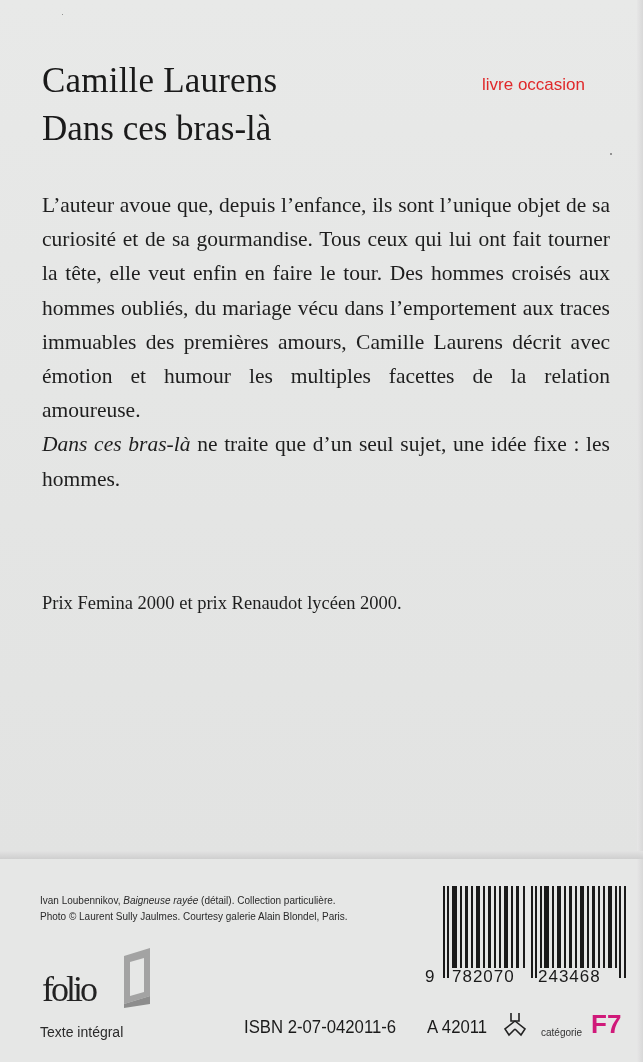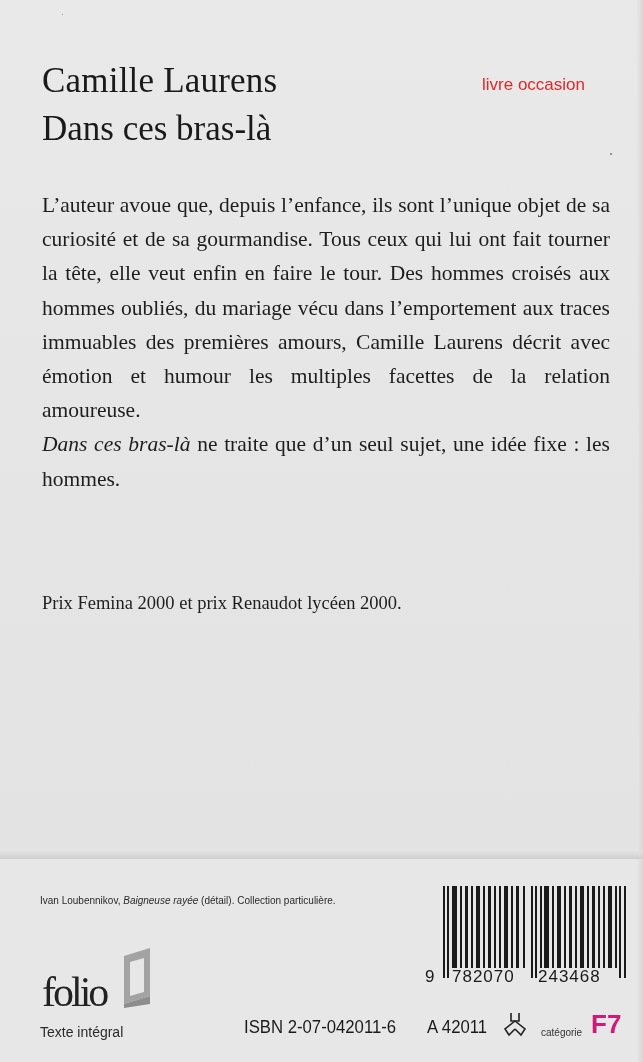--- a/index.html
+++ b/index.html
@@ -50,21 +50,21 @@
     position: absolute; left: 40px; top: 893px;
     font-family: "Liberation Sans", sans-serif;
     font-size: 10px; line-height: 16px; color: #2a2a2a;
   }
   .credits em { font-style: italic; }
   .folio-logo {
     position: absolute; left: 42px; top: 948px; width: 100px; height: 62px;
   }
   .folio-word {
     position: absolute; left: 0; top: 20px;
-    font-family: "Liberation Serif", serif; font-size: 42px; letter-spacing: -3px;
+    font-family: "Liberation Serif", serif; font-size: 36px; letter-spacing: -3px;
     color: #222;
   }
   .folio-mark {
     position: absolute; left: 68px; top: 0px; width: 70px; height: 60px;
   }
   .texte-integral {
     position: absolute; left: 40px; top: 1024px;
     font-family: "Liberation Sans", sans-serif; font-size: 14px; color: #2a2a2a;
   }
   .barcode {
@@ -113,20 +113,21 @@
 
   <div class="blurb">
     <p>L’auteur avoue que, depuis l’enfance, ils sont l’unique objet de sa curiosité et de sa gourmandise. Tous ceux qui lui ont fait tourner la tête, elle veut enfin en faire le tour. Des hommes croisés aux hommes oubliés, du mariage vécu dans l’emportement aux traces immuables des premières amours, Camille Laurens décrit avec émotion et humour les multiples facettes de la relation amoureuse.</p>
     <p><em>Dans ces bras-là</em><span> ne traite que d’un seul sujet, une idée fixe : les hommes.</span></p>
   </div>
 
   <div class="prize">Prix Femina 2000 et prix Renaudot lycéen 2000.</div>
 
   <div class="credits">
     <div><span>Ivan Loubennikov, </span><em>Baigneuse rayée</em><span> (détail). Collection particulière.</span></div>
+    <div>Photo © Laurent Sully Jaulmes. Courtesy galerie Alain Blondel, Paris.</div>
   </div>
 
   <div class="folio-logo">
     <span class="folio-word">folio</span>
     <svg class="folio-mark" viewBox="0 0 70 60">
       <path d="M14 8 L40 0 L40 48 L14 56 Z" fill="#a3a3a3"></path>
       <path d="M20 14 L34 10 L34 44 L20 48 Z" fill="#e6e7e6"></path>
       <path d="M14 56 L40 48 L40 56 L14 60 Z" fill="#8d8d8d"></path>
     </svg>
   </div>

